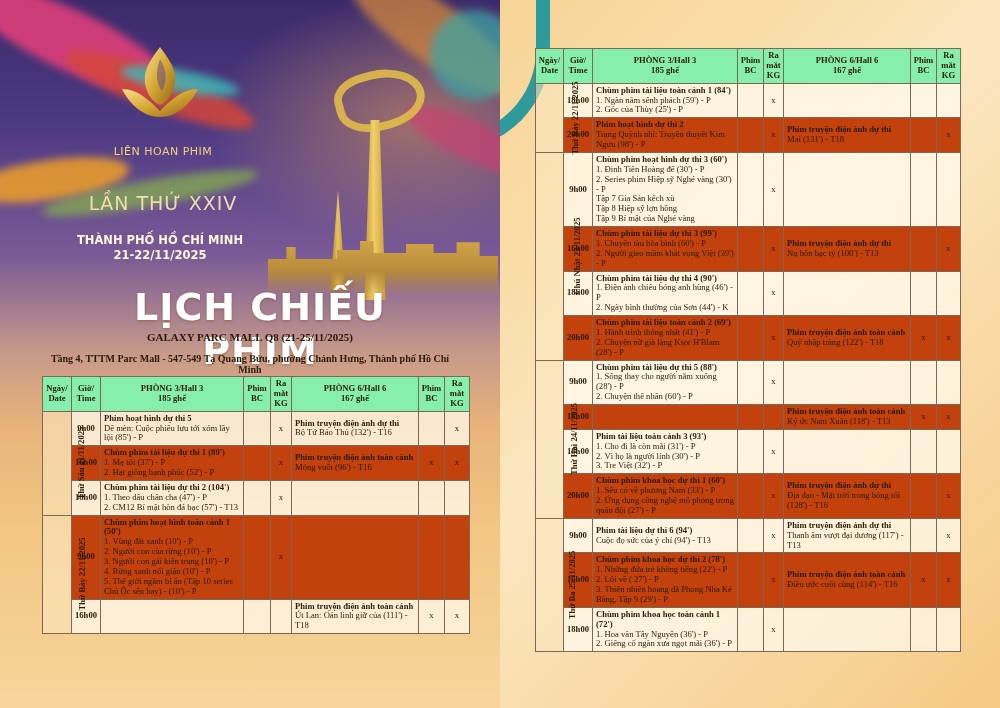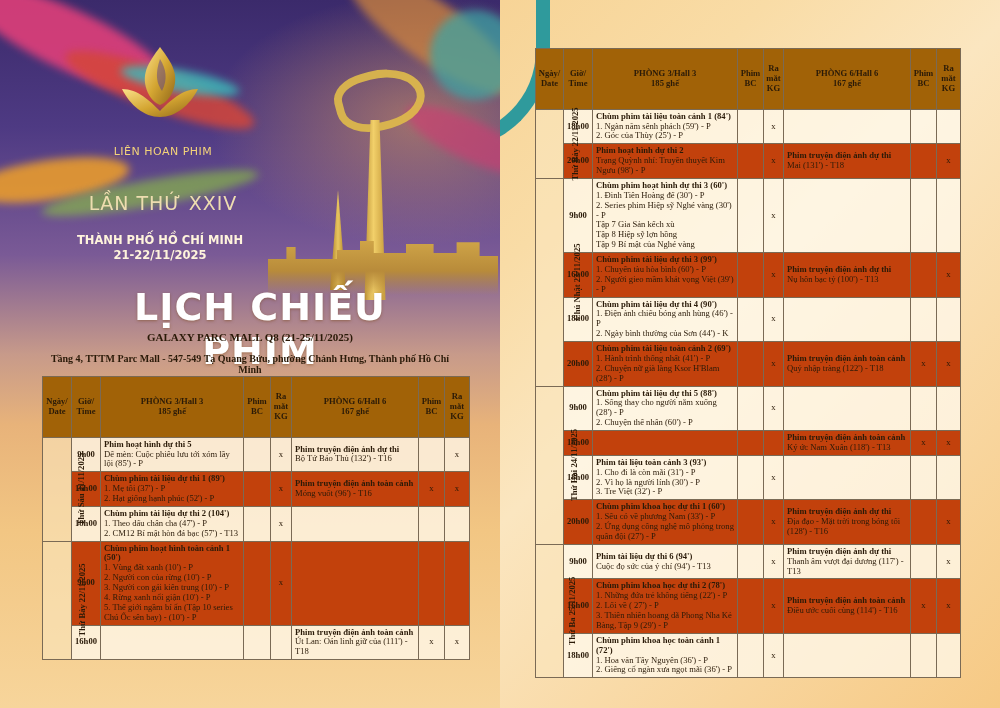--- a/index.html
+++ b/index.html
@@ -54,21 +54,21 @@
   .address { position: absolute; top: 353px; left: 40px; width: 420px; text-align: center; font-size: 10px; font-weight: bold; color: #2a1a08; }
 
   
   .film-right { position: absolute; left: 500px; top: 0; width: 60px; height: 160px; overflow: hidden; }
   .film-right .strip { position: absolute; left: -60px; top: -20px; width: 110px; height: 170px;
     border: 14px solid #2f9a9c; border-radius: 0 0 100px 0; border-left: none; border-top:none; }
 
   
   table.sched { position: absolute; border-collapse: collapse; table-layout: fixed; font-size: 8.6px; line-height: 1.15; }
   table.sched th, table.sched td { border: 1px solid #7a6a55; vertical-align: middle; }
-  table.sched th { background: #a16207; font-weight: bold; text-align: center; font-size: 8.6px; padding: 15px 2px; }
+  table.sched th { background: #86efac; font-weight: bold; text-align: center; font-size: 8.6px; padding: 2px 2px; }
   table.sched td { padding: 2px 3px; }
   .t-left { left: 42px; top: 376px; width: 427px; }
   .t-right { left: 535px; top: 48px; width: 425px; }
   td.date-cell { background: rgba(250,230,190,0.6); text-align: center; padding: 0; }
   td.date-cell .vtext { display: inline-block; transform: rotate(-90deg); white-space: nowrap; font-weight: bold; font-size: 8.6px; }
   td.time { font-weight: bold; text-align: center; font-size: 8.6px; }
   td.mark { text-align: center; }
   tr.row-light td:not(.date-cell) { background: rgba(255,250,238,0.75); }
   tr.row-dark td:not(.date-cell) { background: #c2410c; }
   .prog-title { font-weight: bold; }

